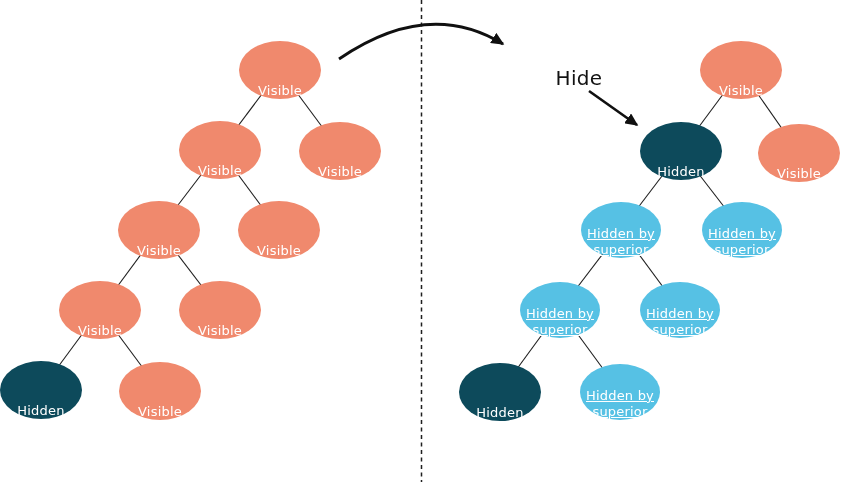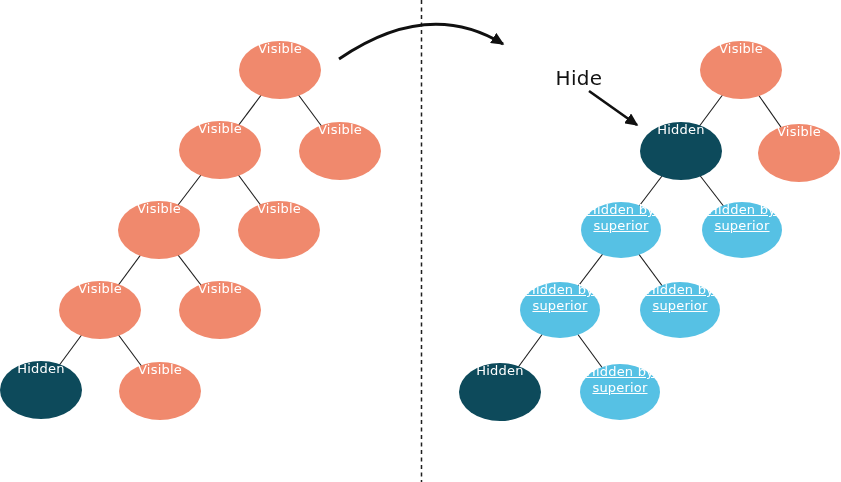--- a/index.html
+++ b/index.html
@@ -42,21 +42,21 @@
     left: 0;
     top: 0;
     width: 841px;
     height: 482px;
   }
   .node {
     position: absolute;
     transform: translate(-50%, -50%);
     border-radius: 50%;
     display: flex;
-    align-items: flex-start;
+    align-items: flex-end;
     justify-content: center;
     text-align: center;
     color: var(--c-node-text, #ffffff);
     font-size: 13px;
     font-weight: 500;
     letter-spacing: 0.2px;
     line-height: 1.25;
     white-space: pre-line;
   }
   .node.visible {

